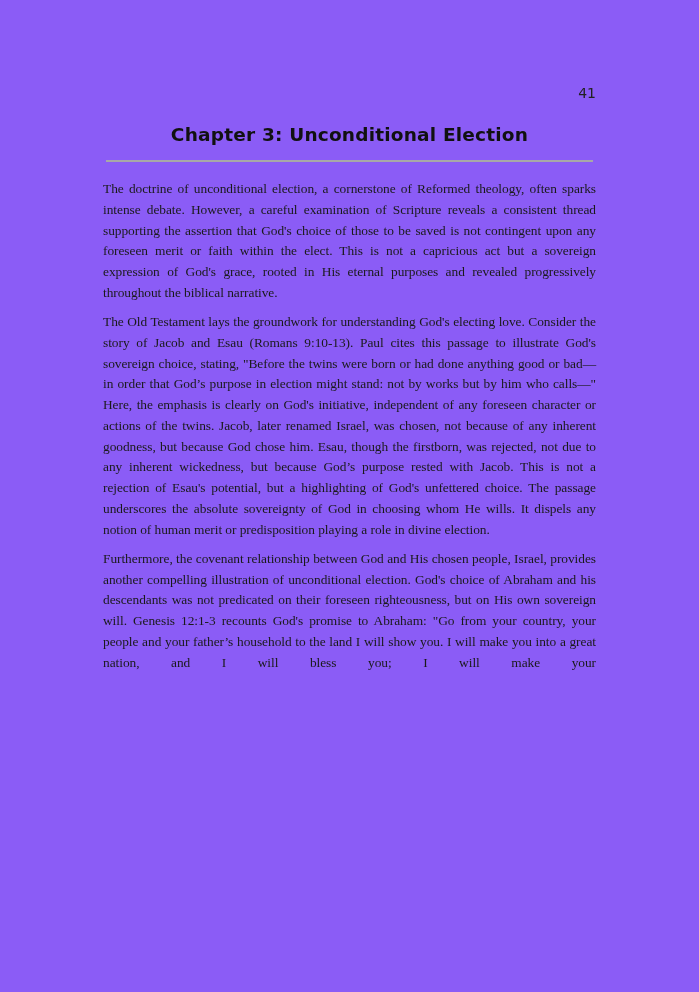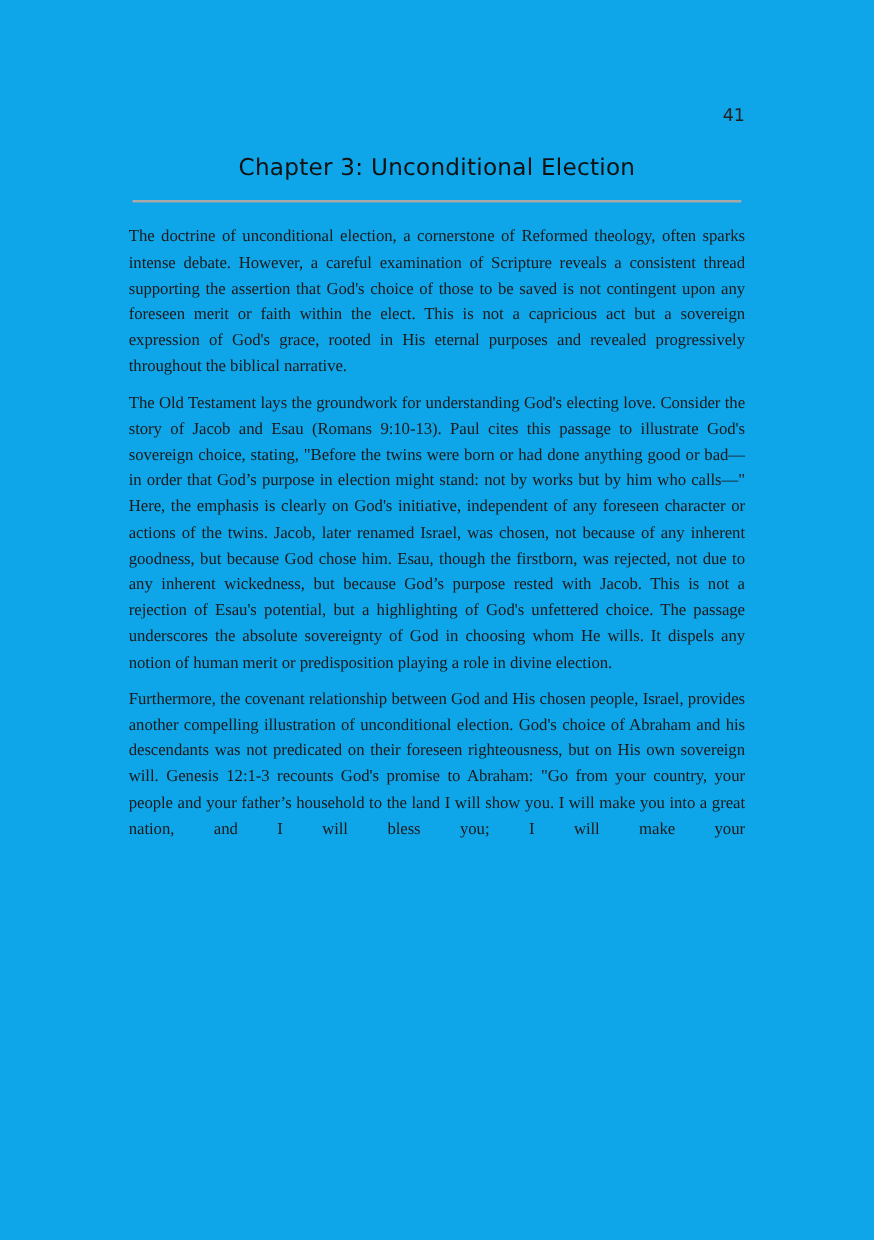--- a/index.html
+++ b/index.html
@@ -1,27 +1,27 @@
 <!DOCTYPE html>
 <html><head>
 <meta charset="utf-8">
 <style>
   html, body { margin: 0; padding: 0; background: #ffffff; }
   body { width: 699px; height: 992px; position: relative; overflow: hidden; }
   .page {
-    position: absolute; left: 0; top: 0; width: 699px; height: 992px; background: #0ea5e9;
+    position: absolute; left: 0; top: 0; width: 699px; height: 992px; background: #8b5cf6;
     font-family: "DejaVu Sans", sans-serif; color: #1a1a1a;
   }
   .page-number {
     position: absolute; top: 85px; right: 103px;
     font-size: 14px; color: #222;
   }
   .chapter-title {
     position: absolute; top: 124px; left: 103px; width: 493px;
-    text-align: center; font-weight: normal; font-size: 18.5px; color: #111;
+    text-align: center; font-weight: bold; font-size: 18.5px; color: #111;
     margin: 0; letter-spacing: 0.2px;
   }
   .title-rule {
     position: absolute; top: 160px; left: 106px; width: 487px; height: 0;
     border: none; border-top: 2px solid #a8a8a8; margin: 0;
   }
   .body-text {
     position: absolute; top: 179px; left: 103px; width: 493px; font-family: Liberation Serif, serif;
   }
   .body-text p {

